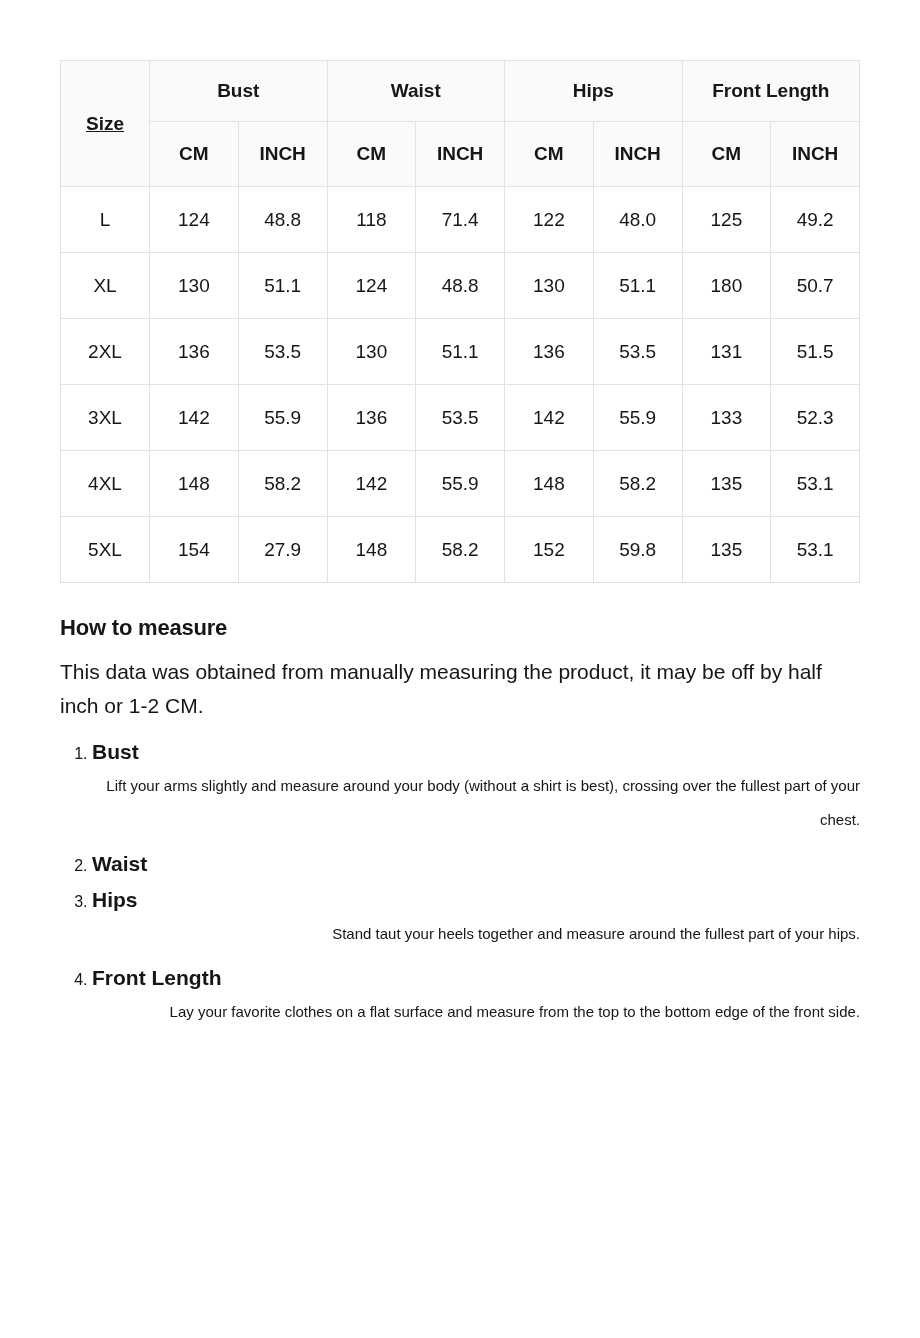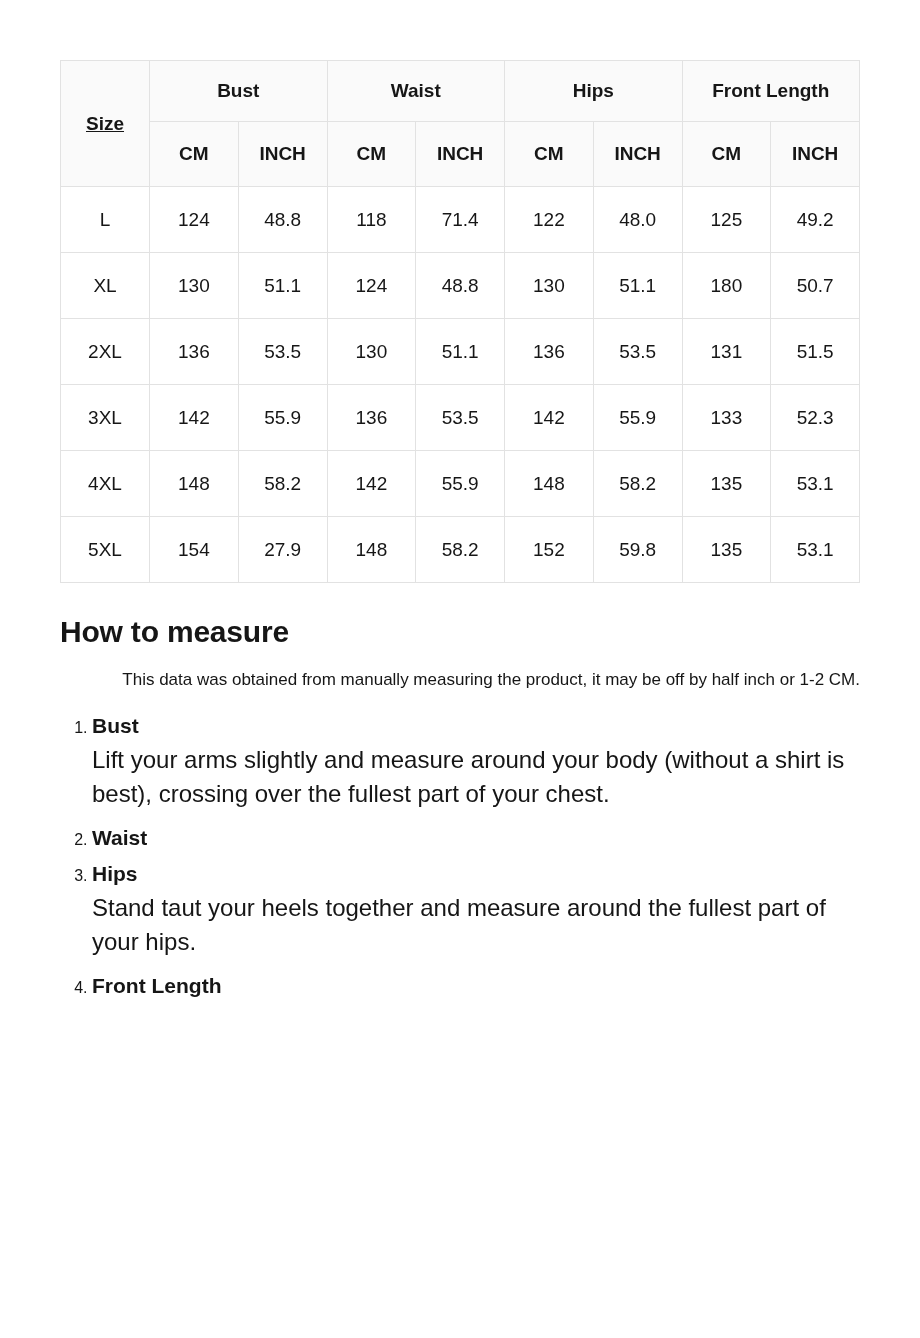--- a/index.html
+++ b/index.html
@@ -56,31 +56,30 @@
     font-size: 18px;
   }
   table.size-chart tbody td {
     height: 63px;
     background: #ffffff;
   }
   td.size-cell { font-size: 19px; }
 
   
   h2.section-title {
-    font-size: 30px;
+    font-size: 22px;
     font-weight: bold;
     margin: 32px 0 14px 0;
     letter-spacing: -0.2px;
   }
   p.intro {
-    font-size: 17px;
+    font-size: 21px;
     line-height: 34px;
     margin: 0 0 10px 0;
     max-width: 800px;
-    text-align: right;
   }
 
   ol.measure-list {
     margin: 14px 0 0 0;
     padding-left: 32px;
     list-style-position: outside;
   }
   ol.measure-list > li {
     margin: 0 0 6px 0;
     font-size: 16px;
@@ -90,25 +89,26 @@
     font-size: 16px;
   }
   .item-title {
     font-size: 21px;
     font-weight: bold;
     line-height: 30px;
     display: block;
     margin-bottom: 2px;
   }
   .item-desc {
-    font-size: 24px;
+    font-size: 15px;
     font-weight: normal;
     line-height: 34px;
     display: block;
     margin-bottom: 12px;
+    text-align: right;
   }
 </style>
 </head>
 <body>
 
 <div class="page">
 
   <table class="size-chart">
     <thead>
       <tr>
@@ -209,16 +209,17 @@
     </li>
     <li>
       <span class="item-title">Waist</span>
     </li>
     <li>
       <span class="item-title">Hips</span>
       <span class="item-desc">Stand taut your heels together and measure around the fullest part of your hips.</span>
     </li>
     <li>
       <span class="item-title">Front Length</span>
+      <span class="item-desc">Lay your favorite clothes on a flat surface and measure from the top to the bottom edge of the front side.</span>
     </li>
   </ol>
 
 </div>
 
 </body></html>

